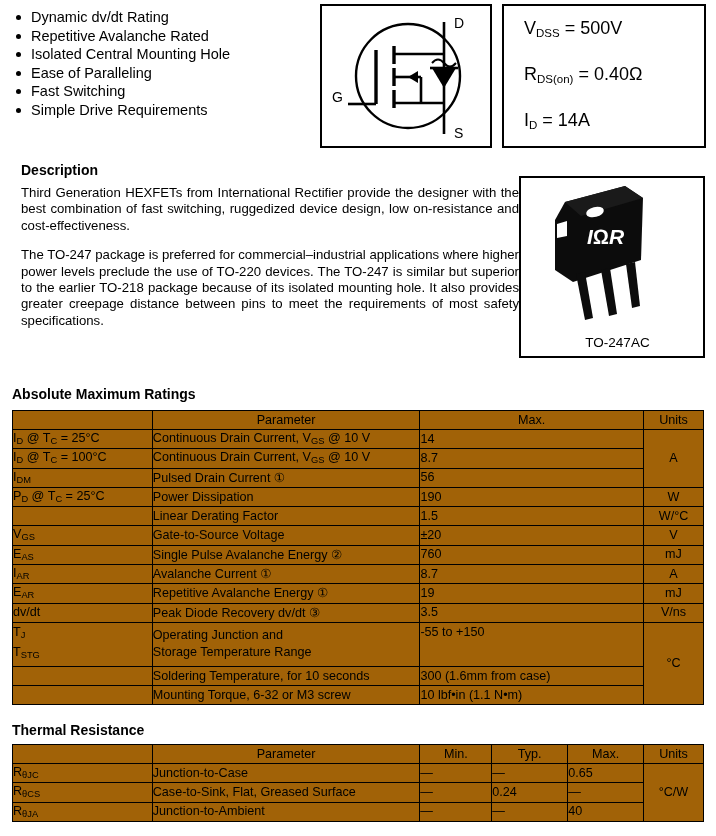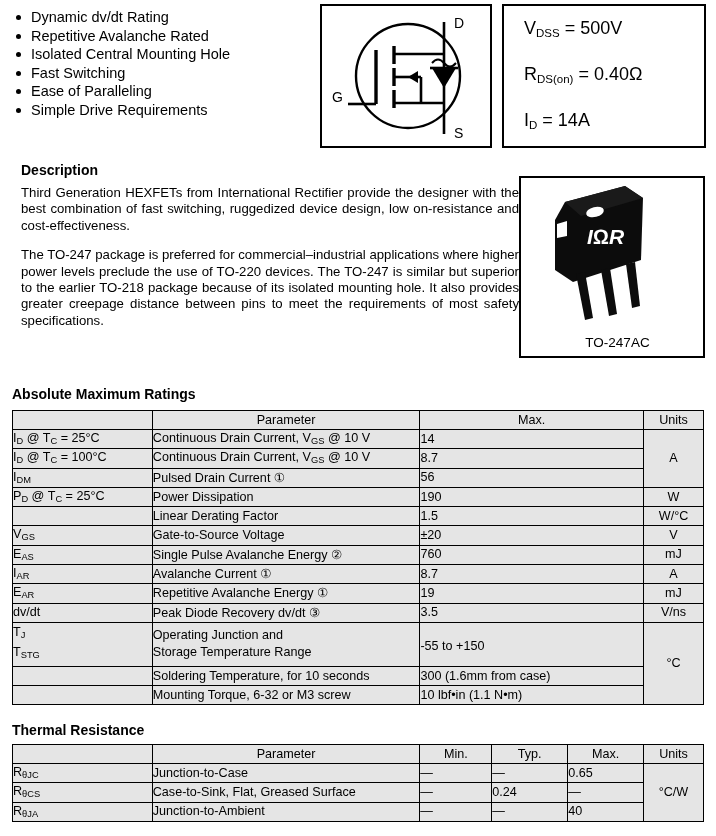--- a/index.html
+++ b/index.html
@@ -114,21 +114,21 @@
   #amr-head { top: 386px; }
   #tr-head  { top: 722px; }
 
   
   table.dsheet {
     position: absolute;
     left: 12px;
     width: 692px;
     border-collapse: collapse;
     font-size: 12.6px;
-    background: #e5e5e5;
+    background: #a16207;
   }
   table.dsheet td, table.dsheet th {
     border: 1px solid #000;
     padding: 1px 0 2px 0;
     font-weight: normal;
     height: 19px;
     vertical-align: middle;
   }
   table.dsheet th { text-align: center; }
   td.sym { padding-left: 6px; text-align: left; }
@@ -146,22 +146,22 @@
 <body>
 
 <div class="page">
 
   <div class="top-row">
 
     <ul class="features">
       <li>Dynamic dv/dt Rating</li>
       <li>Repetitive Avalanche Rated</li>
       <li>Isolated Central Mounting Hole</li>
+      <li>Ease of Paralleling</li>
       <li>Fast Switching</li>
-      <li>Ease of Paralleling</li>
       <li>Simple Drive Requirements</li>
     </ul>
 
     <div class="symbol-box">
       <svg width="168" height="140" viewBox="0 0 168 140">
         <circle cx="86" cy="70" r="52" fill="none" stroke="#000" stroke-width="2.4"></circle>
 
         <line x1="122" y1="16" x2="122" y2="110" stroke="#000" stroke-width="2.6"></line>
 
         <line x1="122" y1="110" x2="122" y2="128" stroke="#000" stroke-width="2.6"></line>
@@ -309,21 +309,21 @@
 
       <tr>
         <td class="sym two-line">
           <span>T</span><sub>J</sub><br>
           <span>T</span><sub>STG</sub>
         </td>
         <td class="par two-line">
           <span>Operating Junction and</span><br>
           <span>Storage Temperature Range</span>
         </td>
-        <td class="val" style="vertical-align:top;padding-top:16px">-55 to +150</td>
+        <td class="val" style="vertical-align:top;padding-top:2px">-55 to +150</td>
         <td class="uni" rowspan="3">°C</td>
       </tr>
 
       <tr>
         <td class="sym"></td>
         <td class="par">Soldering Temperature, for 10 seconds</td>
         <td class="val">300 (1.6mm from case)</td>
       </tr>
 
       <tr>

